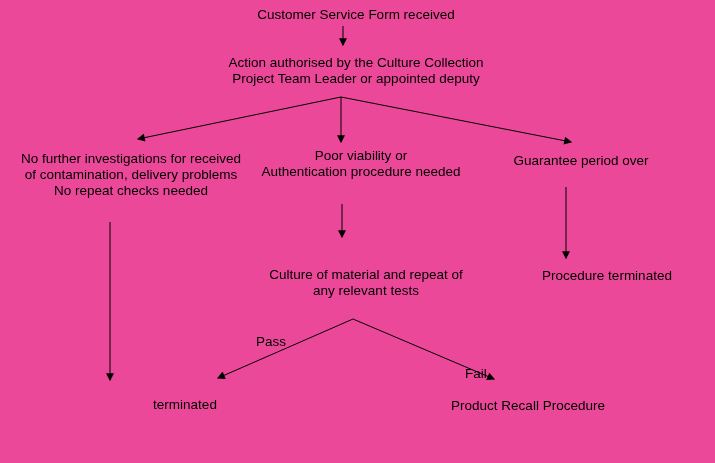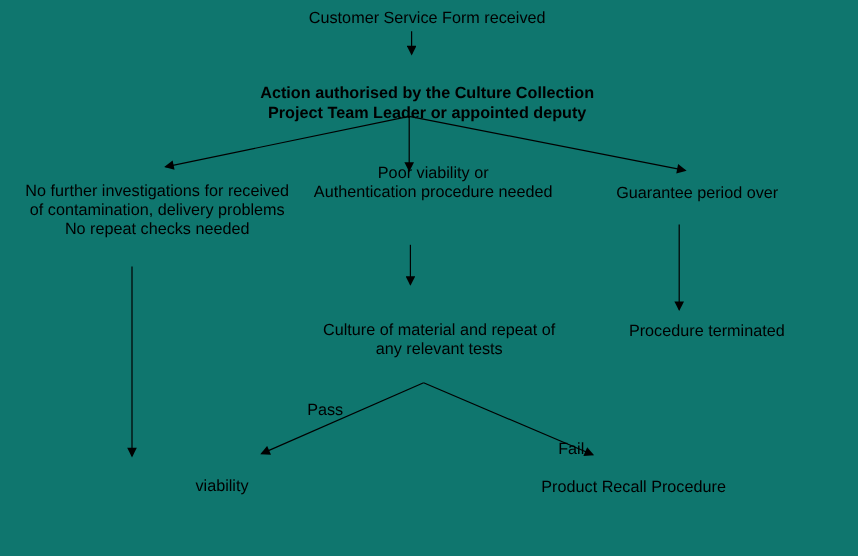--- a/index.html
+++ b/index.html
@@ -4,21 +4,21 @@
 <style>
   html, body {
     margin: 0;
     padding: 0;
     background: #ffffff;
   }
   .canvas {
     position: relative;
     width: 715px;
     height: 463px;
-    background: #0f766e;
+    background: #ec4899;
     font-family: "Liberation Sans", sans-serif;
     font-size: 13.5px;
     line-height: 16px;
     color: #000000;
     overflow: hidden;
   }
   .edges {
     position: absolute;
     left: 0;
     top: 0;
@@ -55,54 +55,54 @@
     <line x1="342" y1="204" x2="342" y2="237" marker-end="url(#arrowhead)"></line>
     <line x1="566" y1="187" x2="566" y2="258" marker-end="url(#arrowhead)"></line>
     <line x1="353" y1="319" x2="218" y2="378" marker-end="url(#arrowhead)"></line>
     <line x1="353" y1="319" x2="494" y2="379" marker-end="url(#arrowhead)"></line>
   </svg>
 
   <div class="node" style="left:356px; top:7px;">
     <div>Customer Service Form received</div>
   </div>
 
-  <div class="node" style="left:356px; top:70px;font-weight:bold;">
+  <div class="node" style="left:356px; top:55px;">
     <div>Action authorised by the Culture Collection</div>
     <div>Project Team Leader or appointed deputy</div>
   </div>
 
   <div class="node" style="left:131px; top:151px;">
     <div>No further investigations for received</div>
     <div>of contamination, delivery problems</div>
     <div>No repeat checks needed</div>
   </div>
 
-  <div class="node" style="left:361px; top:136px;">
+  <div class="node" style="left:361px; top:148px;">
     <div>Poor viability or</div>
     <div>Authentication procedure needed</div>
   </div>
 
   <div class="node" style="left:581px; top:153px;text-align:right;">
     <div>Guarantee period over</div>
   </div>
 
   <div class="node" style="left:366px; top:267px;">
     <div>Culture of material and repeat of</div>
     <div>any relevant tests</div>
   </div>
 
-  <div class="node" style="left:589px; top:268px;">
+  <div class="node" style="left:607px; top:268px;">
     <div>Procedure terminated</div>
   </div>
 
   <div class="node" style="left:271px; top:334px;">Pass</div>
 
   <div class="node" style="left:476px; top:334px;margin-top:32px;">Fail</div>
 
   <div class="node" style="left:185px; top:397px;">
-    <div>viability</div>
+    <div>terminated</div>
   </div>
 
   <div class="node" style="left:528px; top:398px;text-align:right;">
     <div>Product Recall Procedure</div>
   </div>
 
 </div>
 
 </body></html>

